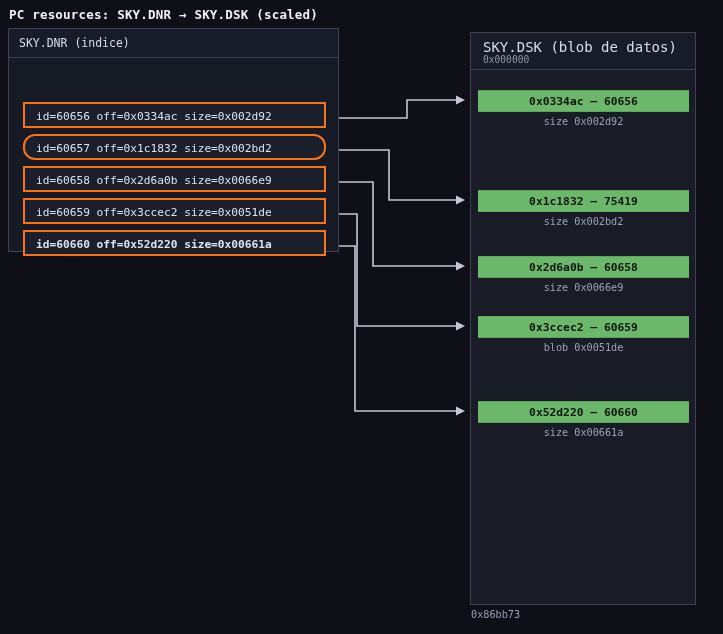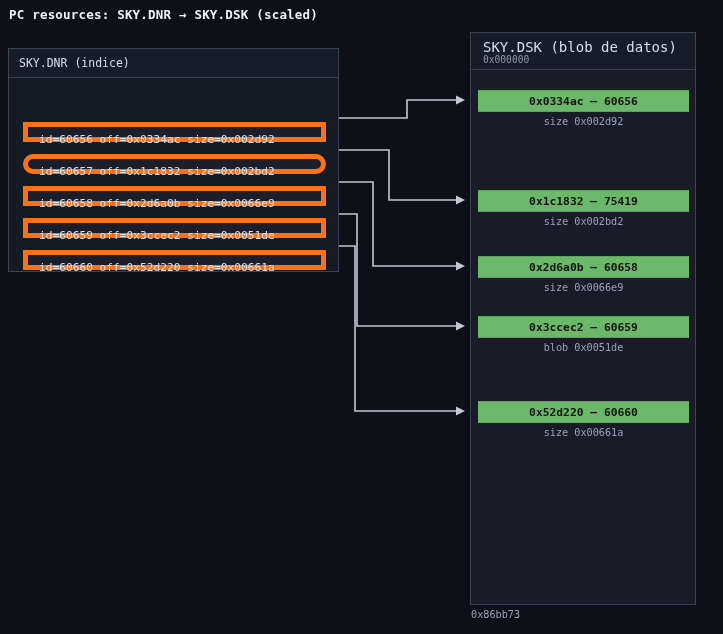--- a/index.html
+++ b/index.html
@@ -33,21 +33,21 @@
     font-weight: bold;
     letter-spacing: 0.2px;
     color: #eef1f8;
     white-space: pre;
   }
 
   
   .index-panel {
     position: absolute;
     left: 8px;
-    top: 48px;
+    top: 28px;
     width: 331px;
     height: 224px;
     background: #161a25;
     border: 1px solid #3a4254;
     box-sizing: border-box;
   }
   .index-panel-header {
     position: absolute;
     left: 0;
     top: 0;
@@ -68,24 +68,24 @@
   .index-entries {
     position: absolute;
     left: 0;
     top: 29px;
     width: 100%;
   }
   .index-entry {
     position: absolute;
     left: 14px;
     width: 303px;
-    height: 20px;
+    height: 26px;
     box-sizing: border-box;
     background: #1b1f2c;
-    border: 5px solid #f97316;
+    border: 2px solid #f97316;
   }
   .index-entry-label {
     position: absolute;
     left: 11px;
     top: 6px;
     font-size: 11.2px;
     color: #dde1ec;
     white-space: pre;
   }
 
@@ -208,21 +208,21 @@
         </div>
         <div class="index-entry" style="top: 76px; border-radius: 12px;">
           <div class="index-entry-label">id=60657 off=0x1c1832 size=0x002bd2</div>
         </div>
         <div class="index-entry" style="top: 108px;">
           <div class="index-entry-label">id=60658 off=0x2d6a0b size=0x0066e9</div>
         </div>
         <div class="index-entry" style="top: 140px;">
           <div class="index-entry-label">id=60659 off=0x3ccec2 size=0x0051de</div>
         </div>
-        <div class="index-entry" style="top: 172px;">
+        <div class="index-entry" style="top: 172px; font-weight: bold;">
           <div class="index-entry-label">id=60660 off=0x52d220 size=0x00661a</div>
         </div>
       </div>
   </div>
 
   <div class="blob-panel">
     <div class="blob-panel-header">
       <div class="blob-panel-title">SKY.DSK (blob de datos)</div>
       <div class="blob-panel-start">0x000000</div>
     </div>

